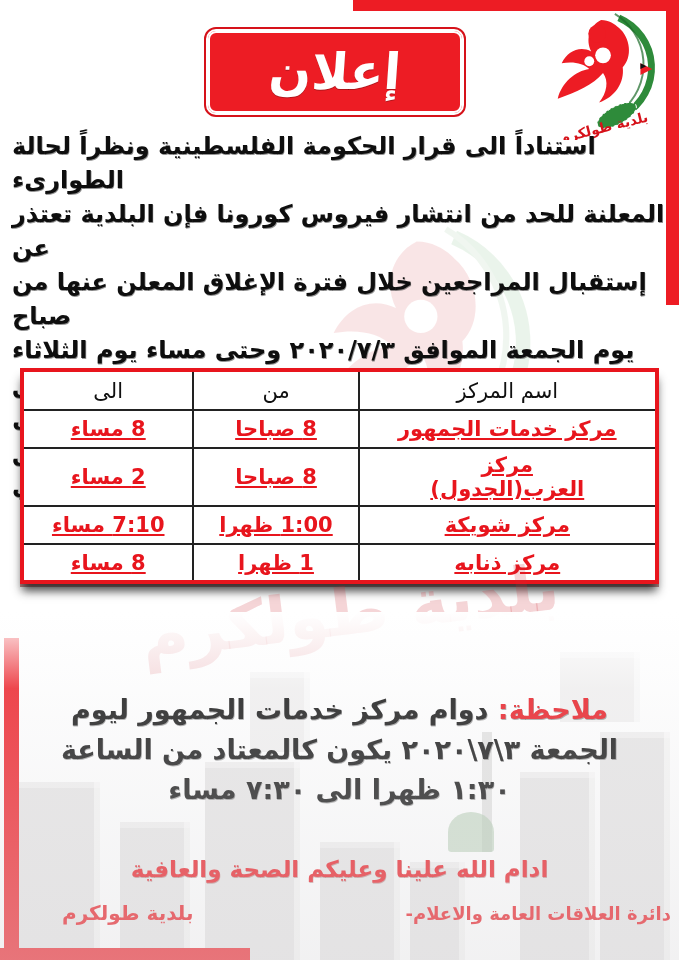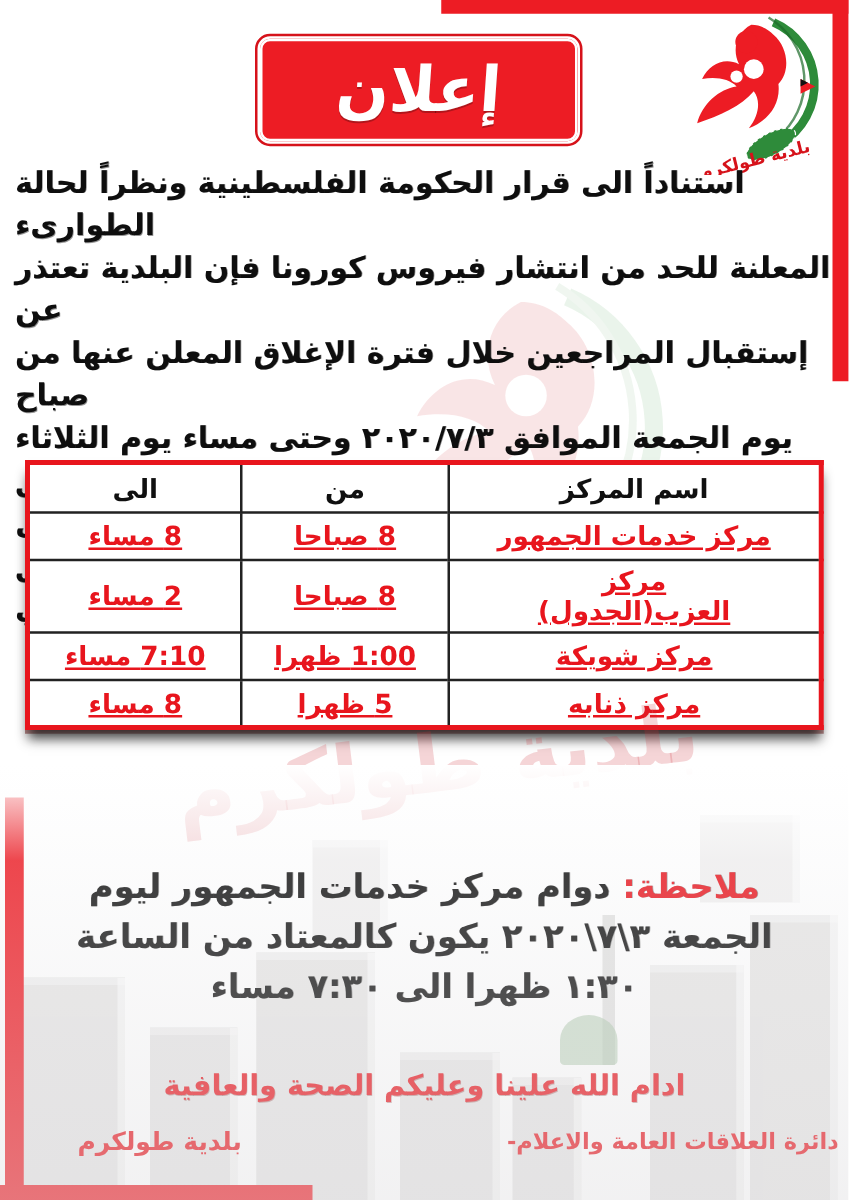--- a/index.html
+++ b/index.html
@@ -31,21 +31,21 @@
   .announcement { position:absolute; left:12px; right:12px; top:129px; text-align:left;
     font-weight:bold; color:#0e0e0e; font-size:24px; line-height:34px; white-space:pre-line;
     text-shadow:0.6px 0.6px 0 rgba(60,60,60,.55); }
 
   
   .sched { position:absolute; left:20px; top:368px; width:639px; border-collapse:collapse;
     background:#ffffff; border:4px solid #e8151d;
     box-shadow:0 9px 9px -2px rgba(25,25,25,.8), 0 3px 0 rgba(120,20,20,.5); }
   .sched th, .sched td { border:2px solid #222; text-align:center; vertical-align:middle;
     font-weight:bold; white-space:pre-line; padding:4px 6px; }
-  .sched th { color:#101010; font-size:21px; height:40px; font-weight:700; }
+  .sched th { color:#101010; font-size:21px; height:40px; font-weight:400; }
   .sched td { color:#e8151d; font-size:21px; height:38px;text-decoration:underline; }
   .sched col.c-name { width:47%; } .sched col.c-from { width:26%; } .sched col.c-to { width:27%; }
 
   
   .calli-watermark { position:absolute; left:130px; top:575px; width:440px; text-align:center;
     font-size:64px; font-weight:bold; color:rgba(205,45,55,.20); transform:rotate(-7deg);
     pointer-events:none; }
 
   
   .city { position:absolute; left:0; top:612px; width:679px; height:348px; overflow:hidden; }
@@ -142,21 +142,21 @@
           <td>8 صباحا</td>
           <td>2 مساء</td>
         </tr>
         <tr>
           <td>مركز شويكة</td>
           <td>1:00 ظهرا</td>
           <td>7:10 مساء</td>
         </tr>
         <tr>
           <td>مركز ذنابه</td>
-          <td>5 ظهرا</td>
+          <td>1 ظهرا</td>
           <td>8 مساء</td>
         </tr>
       </tbody>
   </table>
 
   <div class="calli-watermark">بلدية طولكرم</div>
 
   <div class="city">
     <div class="b" style="left:10px; top:170px; width:90px; height:178px;"></div>
     <div class="b" style="left:120px; top:210px; width:70px; height:138px;"></div>

